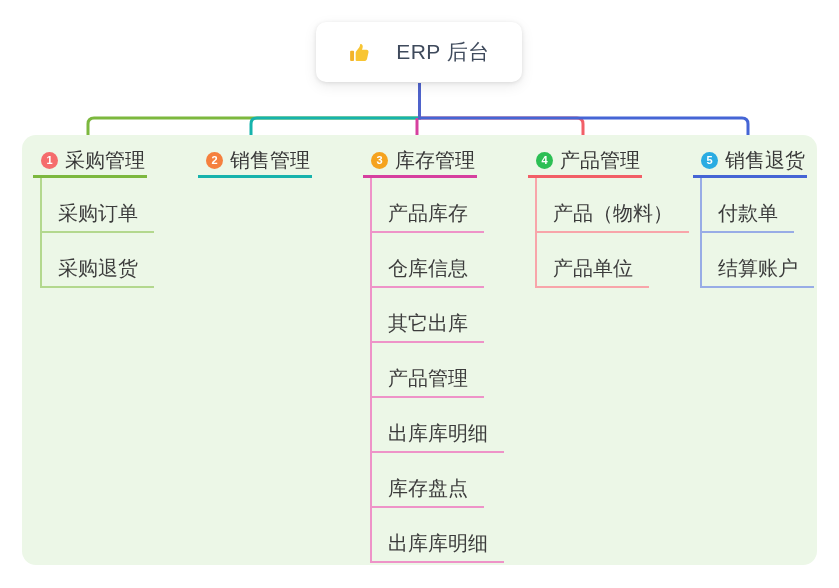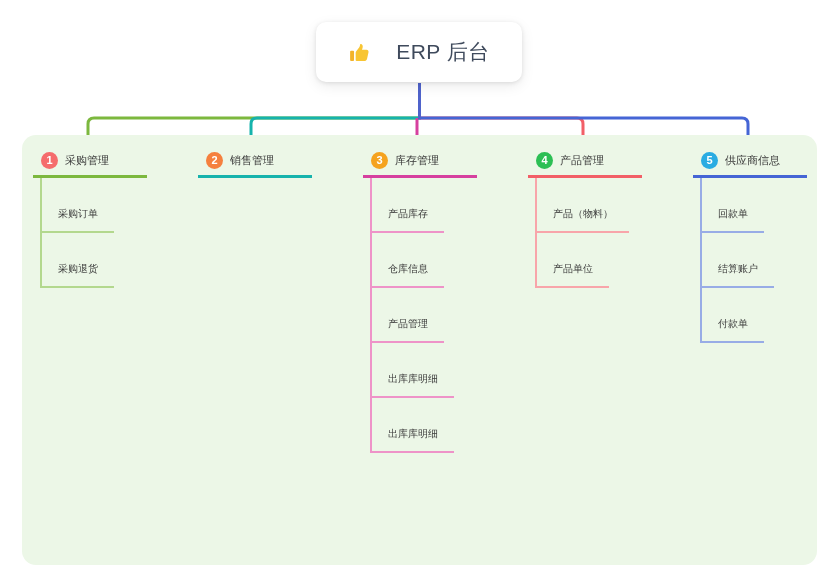--- a/index.html
+++ b/index.html
@@ -27,26 +27,26 @@
   .column{position:absolute;top:13px;width:114px;}
   .col-header{
     display:flex;align-items:center;gap:7px;
     padding:2px 0 5px 8px;border-bottom:3px solid var(--line);
   }
   .badge{
     flex:0 0 auto;width:17px;height:17px;border-radius:50%;
     background:var(--badge);color:#fff;font-size:11px;line-height:17px;
     text-align:center;font-weight:bold;
   }
-  .col-title{font-size:11px;color:#383838;line-height:20px;white-space:nowrap;}
+  .col-title{font-size:20px;color:#383838;line-height:20px;white-space:nowrap;}
   .children{position:relative;margin-left:7px;border-left:2px solid var(--light);}
   .child-item{
     width:fit-content;white-space:nowrap;
     padding:26px 16px 8px 16px;border-bottom:2px solid var(--light);
-    font-size:10px;line-height:19px;color:#3c3c3c;
+    font-size:20px;line-height:19px;color:#3c3c3c;
   }
 </style>
 </head>
 <body>
 
 <div class="stage">
 
   <svg class="connectors" id="connectors" xmlns="http://www.w3.org/2000/svg" viewBox="0 0 839 588">
       <path d="M420 118 H94 Q88 118 88 124 V147" stroke="#7cb83e" stroke-width="3" fill="none"></path>
       <path d="M420 118 H257 Q251 118 251 124 V147" stroke="#16b3ac" stroke-width="3" fill="none"></path>
@@ -86,43 +86,44 @@
   </div>
 
   <div class="column" style="--line: #d6409f; --light: #ee93c8; --badge: #f5a31f; left: 341px;">
     <div class="col-header">
       <span class="badge">3</span>
       <span class="col-title">库存管理</span>
     </div>
     <div class="children">
           <div class="child-item">产品库存</div>
           <div class="child-item">仓库信息</div>
+          <div class="child-item">其它出库</div>
           <div class="child-item">产品管理</div>
           <div class="child-item">出库库明细</div>
+          <div class="child-item">库存盘点</div>
           <div class="child-item">出库库明细</div>
         </div>
   </div>
 
   <div class="column" style="--line: #f25f67; --light: #f8a5aa; --badge: #2cbf54; left: 506px;">
     <div class="col-header">
       <span class="badge">4</span>
       <span class="col-title">产品管理</span>
     </div>
     <div class="children">
           <div class="child-item">产品（物料）</div>
           <div class="child-item">产品单位</div>
         </div>
   </div>
 
   <div class="column" style="--line: #4565d5; --light: #98ace6; --badge: #2aace2; left: 671px;">
     <div class="col-header">
       <span class="badge">5</span>
-      <span class="col-title">供应商信息</span>
+      <span class="col-title">销售退货</span>
     </div>
     <div class="children">
-          <div class="child-item">回款单</div>
+          <div class="child-item">付款单</div>
           <div class="child-item">结算账户</div>
-          <div class="child-item">付款单</div>
         </div>
   </div>
 </div>
 
 </div>
 
 </body></html>

